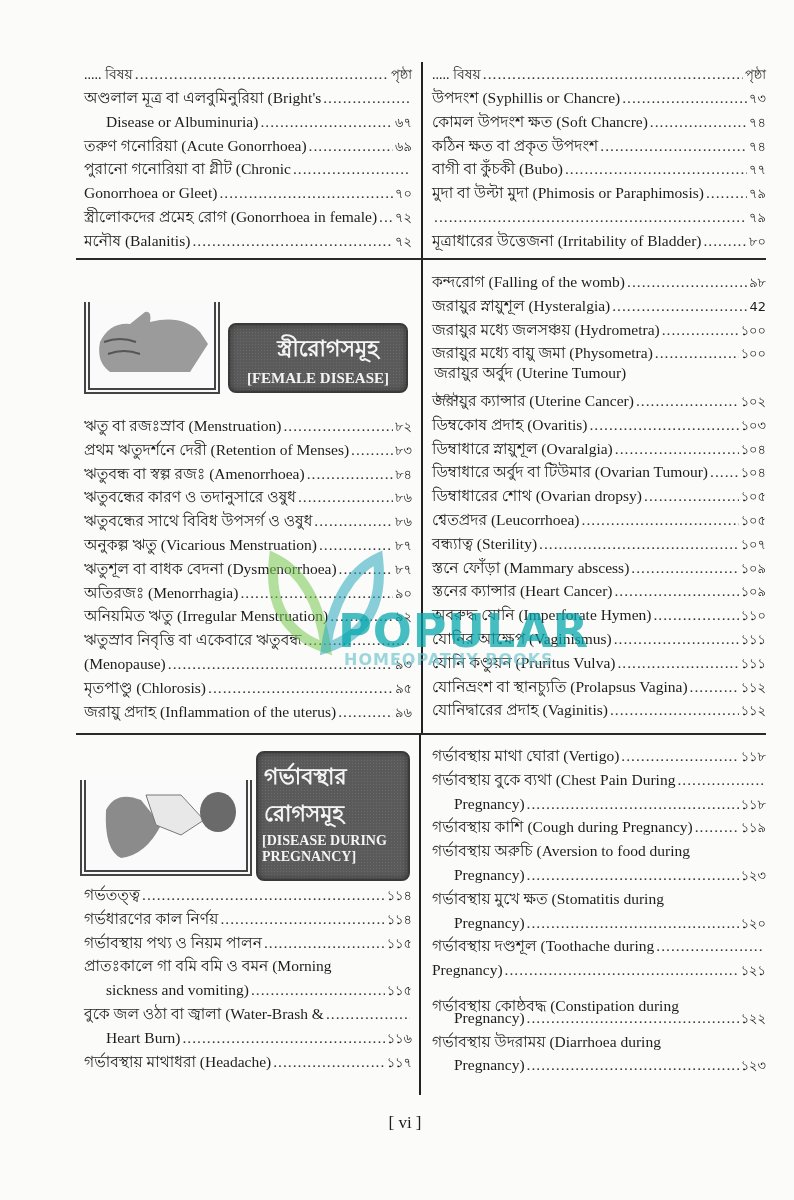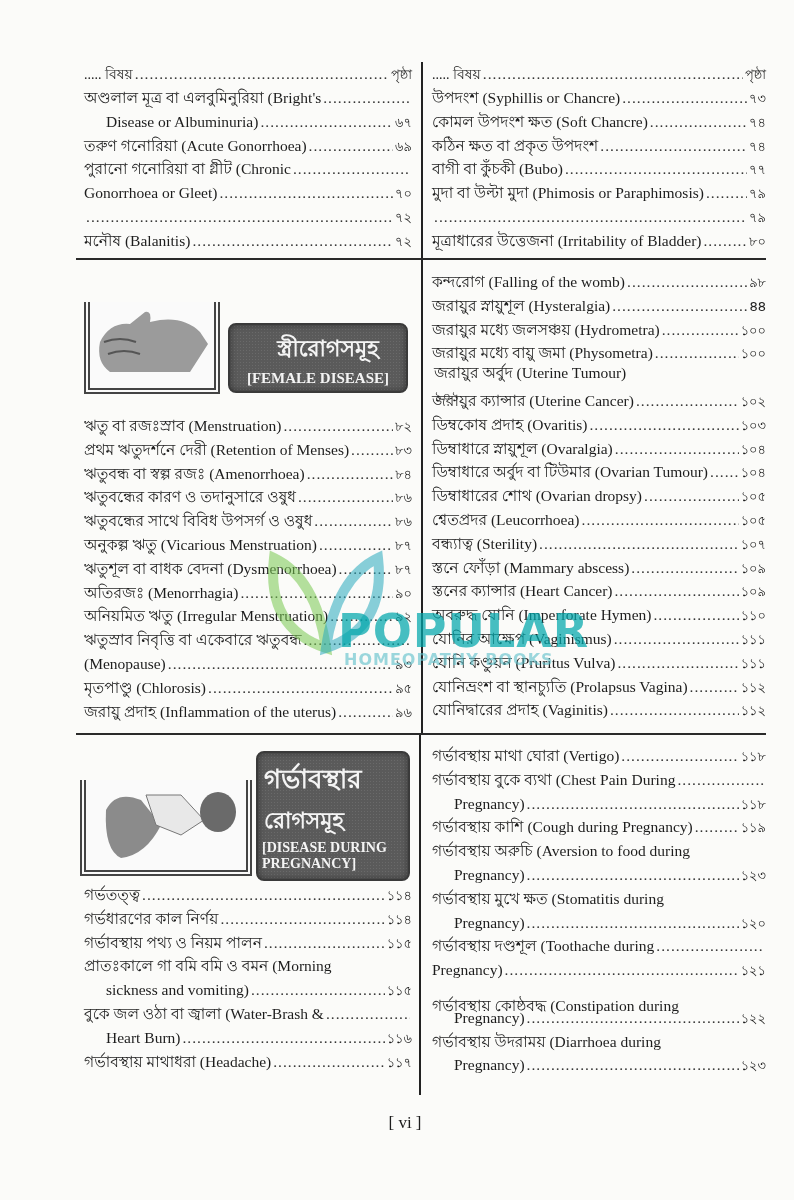--- a/index.html
+++ b/index.html
@@ -97,20 +97,21 @@
         <span class="t">পুরানো গনোরিয়া বা গ্লীট (Chronic</span>
         <span class="dots"></span>
         <span class="p"></span>
       </div>
       <div class="row" style="top: 95.2px;">
         <span class="t">Gonorrhoea or Gleet)</span>
         <span class="dots"></span>
         <span class="p">৭০</span>
       </div>
       <div class="row" style="top: 119px;">
+        <span class="t">স্ত্রীলোকদের প্রমেহ রোগ (Gonorrhoea in female)</span>
         <span class="dots"></span>
         <span class="p">৭২</span>
       </div>
       <div class="row" style="top: 142.8px; text-align: right;">
         <span class="t">মনৌষ (Balanitis)</span>
         <span class="dots"></span>
         <span class="p">৭২</span>
       </div>
     </div>
   <div class="col col-right" id="s1-right" style="top:86px;">
@@ -236,21 +237,21 @@
     </div>
   <div class="col col-right" id="s2-right" style="top:270px;">
       <div class="row" style="top: 0px;">
         <span class="t">কন্দরোগ (Falling of the womb)</span>
         <span class="dots"></span>
         <span class="p">৯৮</span>
       </div>
       <div class="row" style="top: 23.8px;">
         <span class="t">জরায়ুর স্নায়ুশূল (Hysteralgia)</span>
         <span class="dots"></span>
-        <span class="p">88</span>
+        <span class="p">42</span>
       </div>
       <div class="row" style="top: 47.6px;">
         <span class="t">জরায়ুর মধ্যে জলসঞ্চয় (Hydrometra)</span>
         <span class="dots"></span>
         <span class="p">১০০</span>
       </div>
       <div class="row" style="top: 71.4px;">
         <span class="t">জরায়ুর মধ্যে বায়ু জমা (Physometra)</span>
         <span class="dots"></span>
         <span class="p">১০০</span>
@@ -333,21 +334,21 @@
     </div>
 
   <div class="illus" style="left:72px; top:780px; width:160px; height:90px;">
     <svg viewBox="0 0 160 90">
       <path d="M20 30 Q30 10 55 20 L75 45 Q60 75 35 78 Q18 70 20 30 Z" fill="#777" opacity="0.85"></path>
       <path d="M60 15 L95 15 L118 40 L95 55 L70 45 Z" fill="#e8e8e8" stroke="#777"></path>
       <ellipse cx="132" cy="32" rx="18" ry="20" fill="#6a6a6a"></ellipse>
     </svg>
   </div>
   <div class="banner" style="left:248px; top:751px; width:150px; height:126px;">
-    <div class="bn" style="font-size:26px; margin-top:6px; text-align:left; padding-left:6px;">গর্ভাবস্থার</div>
+    <div class="bn" style="font-size:22px; margin-top:6px; text-align:left; padding-left:6px;">গর্ভাবস্থার</div>
     <div class="bn" style="font-size:22px; text-align:left; padding-left:6px;">রোগসমূহ</div>
     <div class="en" style="font-size:14px; text-align:left; padding-left:4px;">[DISEASE DURING</div>
     <div class="en" style="font-size:14px; text-align:left; padding-left:4px;">PREGNANCY]</div>
   </div>
 
   <div class="col col-left" id="s3-left" style="top:883px;">
       <div class="row" style="top: 0px;">
         <span class="t">গর্ভতত্ত্ব</span>
         <span class="dots"></span>
         <span class="p">১১৪</span>

